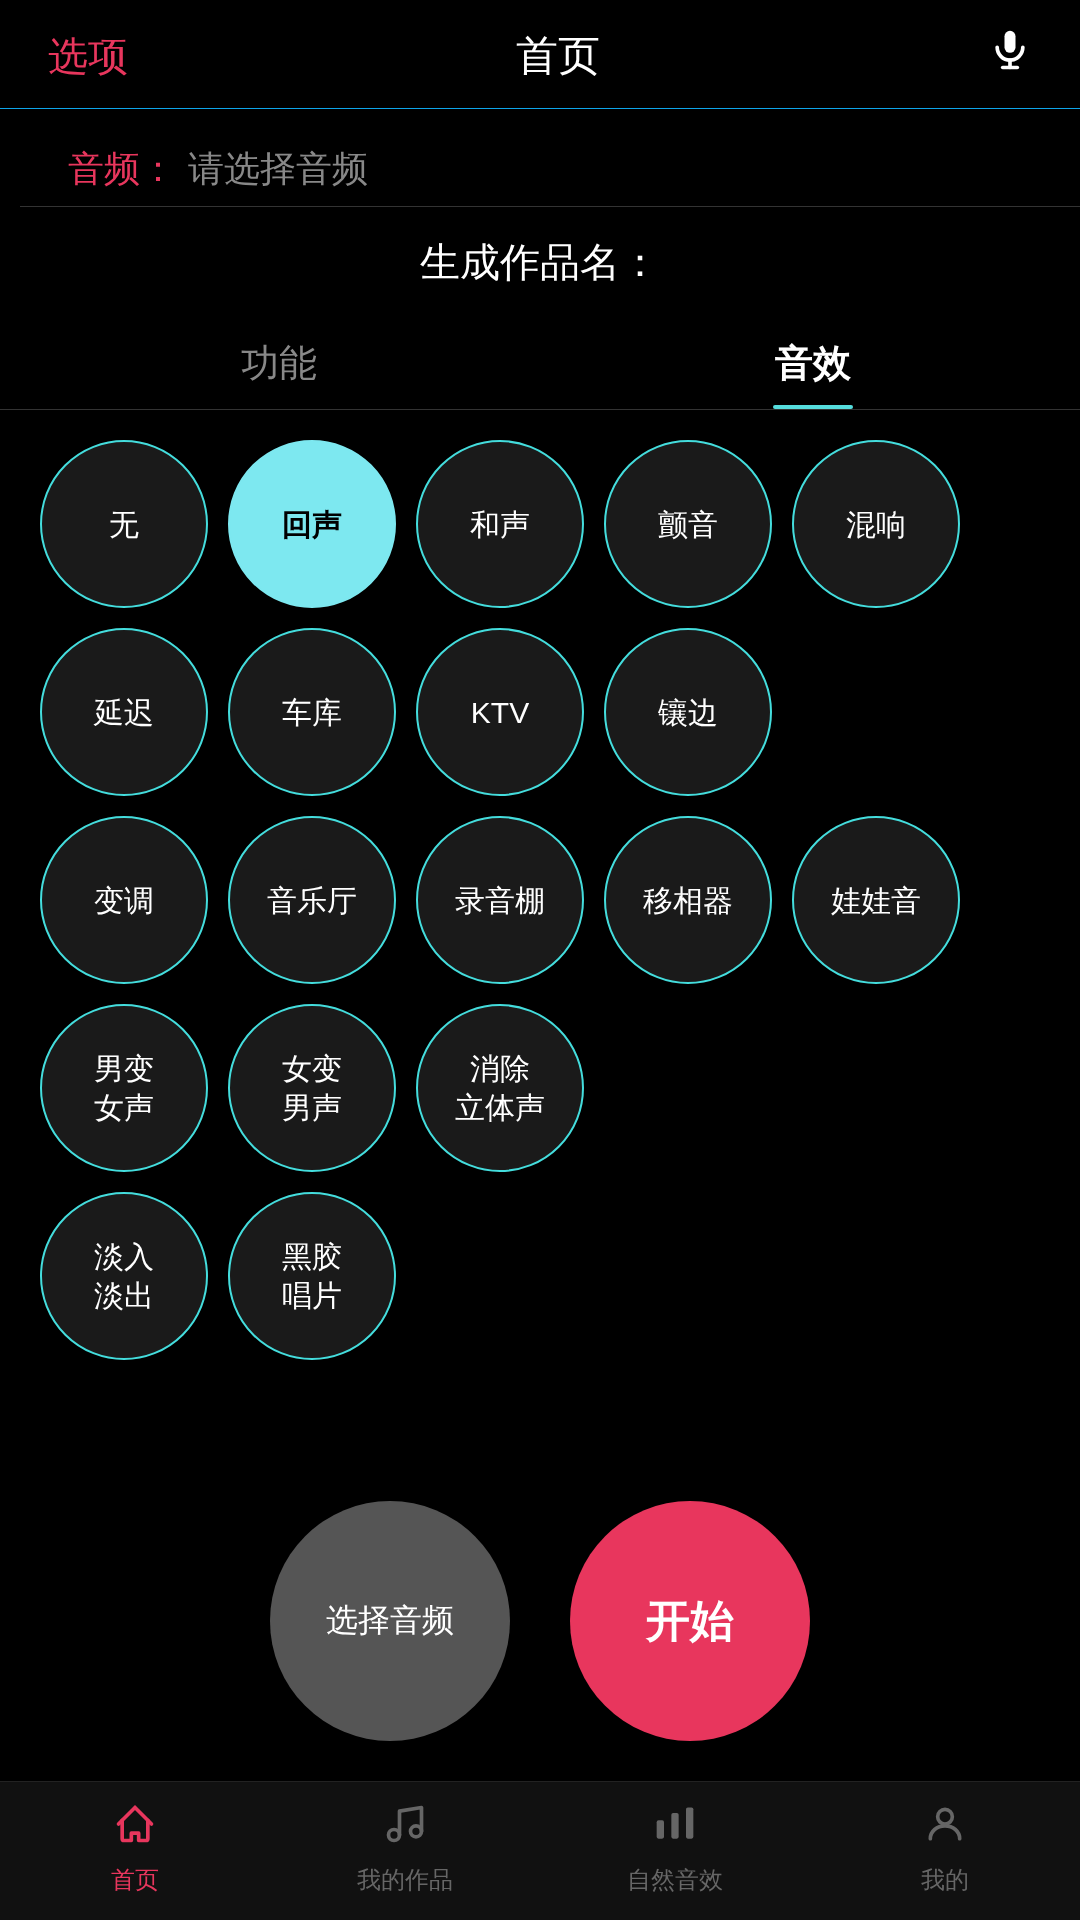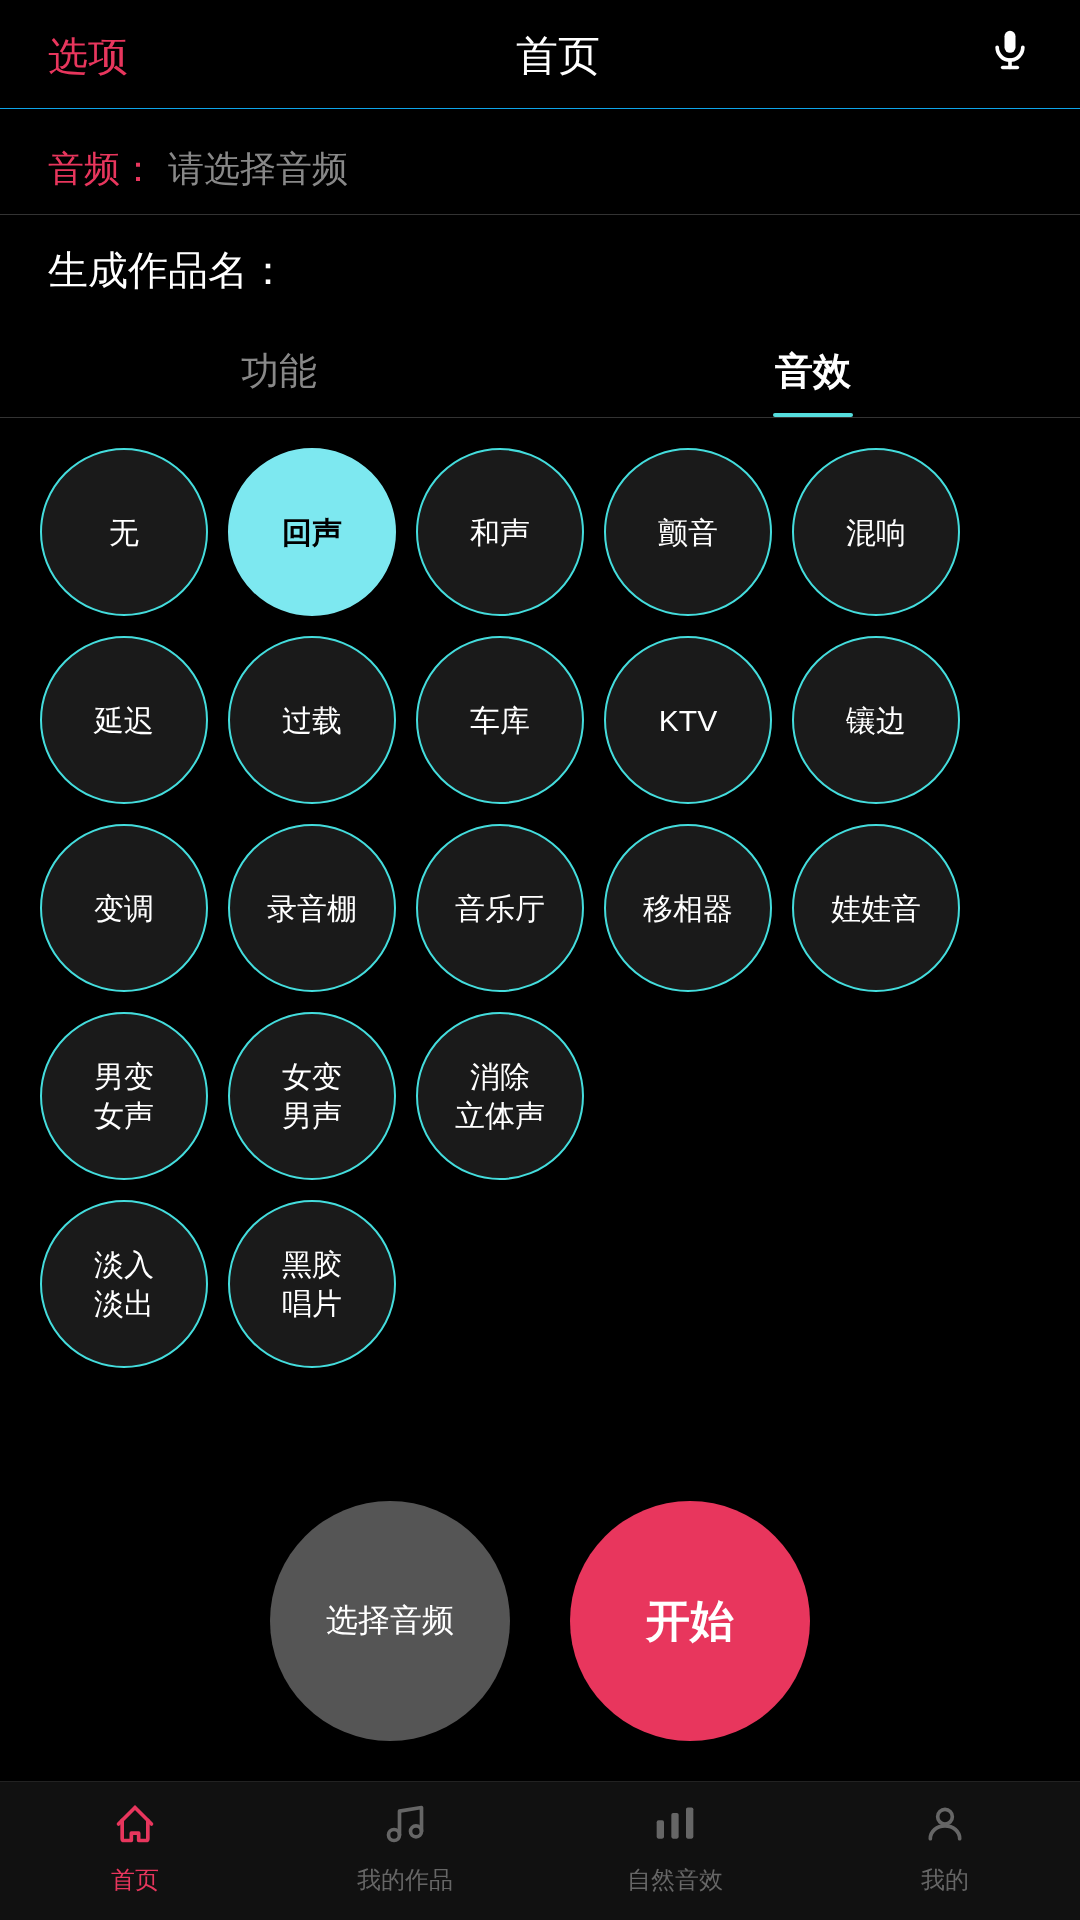--- a/index.html
+++ b/index.html
@@ -34,42 +34,44 @@
       font-size: 42px;
       font-weight: 500;
     }
     .header-mic {
       color: #ccc;
       font-size: 44px;
     }
 
     
     .audio-section {
-      padding: 36px 48px 12px;
+      padding: 36px 48px 4px;
       border-bottom: 1px solid #333;
+      margin-left: 20px;
     }
     .audio-label-row {
       display: flex;
       align-items: center;
       gap: 12px;
       margin-bottom: 8px;
     }
     .audio-label {
       color: #e8365d;
       font-size: 36px;
       font-weight: 500;
     }
     .audio-placeholder {
       color: #888;
       font-size: 36px;
     }
 
     
     .work-name-section {
       padding: 28px 48px 20px;
+      text-align: center;
     }
     .work-name-label {
       color: #fff;
       font-size: 40px;
       font-weight: 500;
     }
 
     
     .tabs {
       display: flex;
@@ -261,42 +263,39 @@
     <div class="effect-btn">
         <span>混响</span>
       </div>
   </div>
 
   <div class="effects-row">
     <div class="effect-btn">
         <span>延迟</span>
       </div>
     <div class="effect-btn">
-        <span>过载</span>
-      </div>
-    <div class="effect-btn">
         <span>车库</span>
       </div>
     <div class="effect-btn">
         <span>KTV</span>
       </div>
     <div class="effect-btn">
         <span>镶边</span>
       </div>
   </div>
 
   <div class="effects-row">
     <div class="effect-btn">
         <span>变调</span>
       </div>
     <div class="effect-btn">
+        <span>音乐厅</span>
+      </div>
+    <div class="effect-btn">
         <span>录音棚</span>
-      </div>
-    <div class="effect-btn">
-        <span>音乐厅</span>
       </div>
     <div class="effect-btn">
         <span>移相器</span>
       </div>
     <div class="effect-btn">
         <span>娃娃音</span>
       </div>
   </div>
 
   <div class="effects-row">

